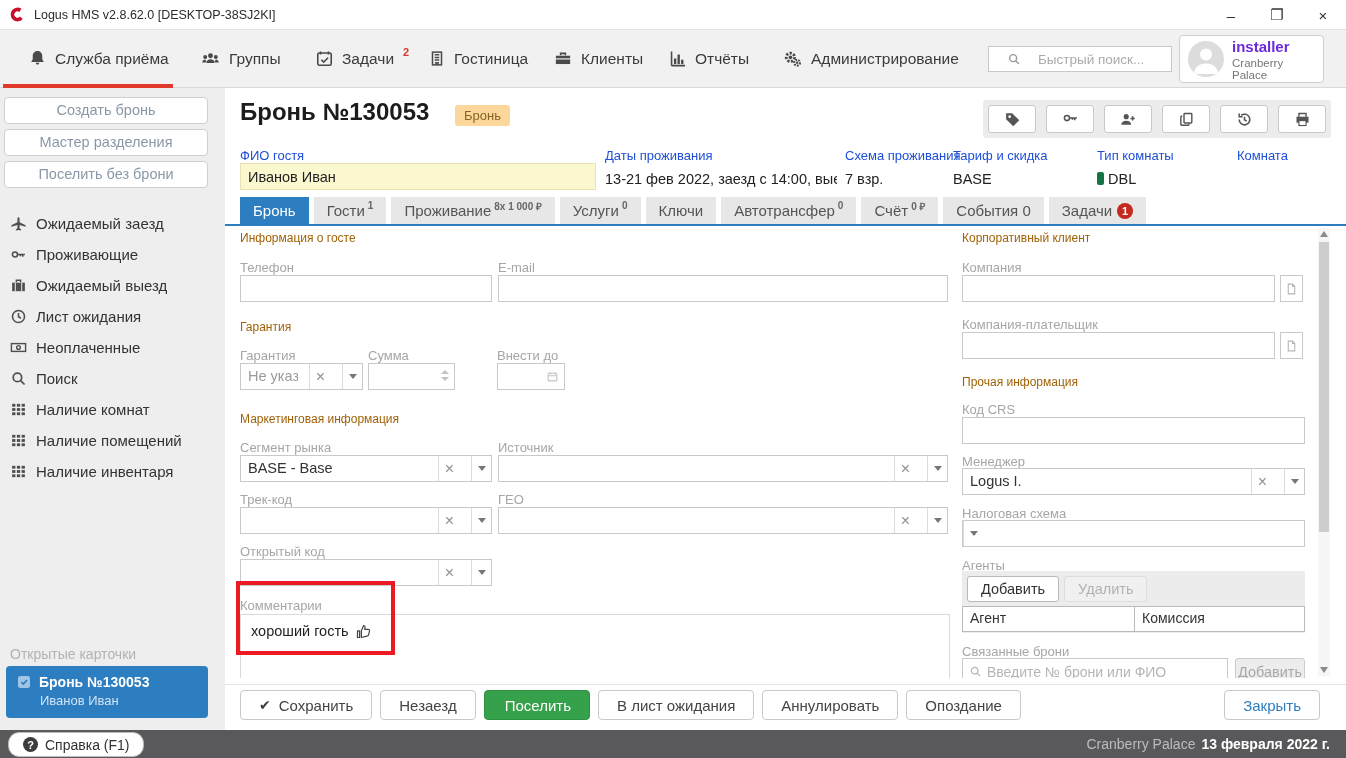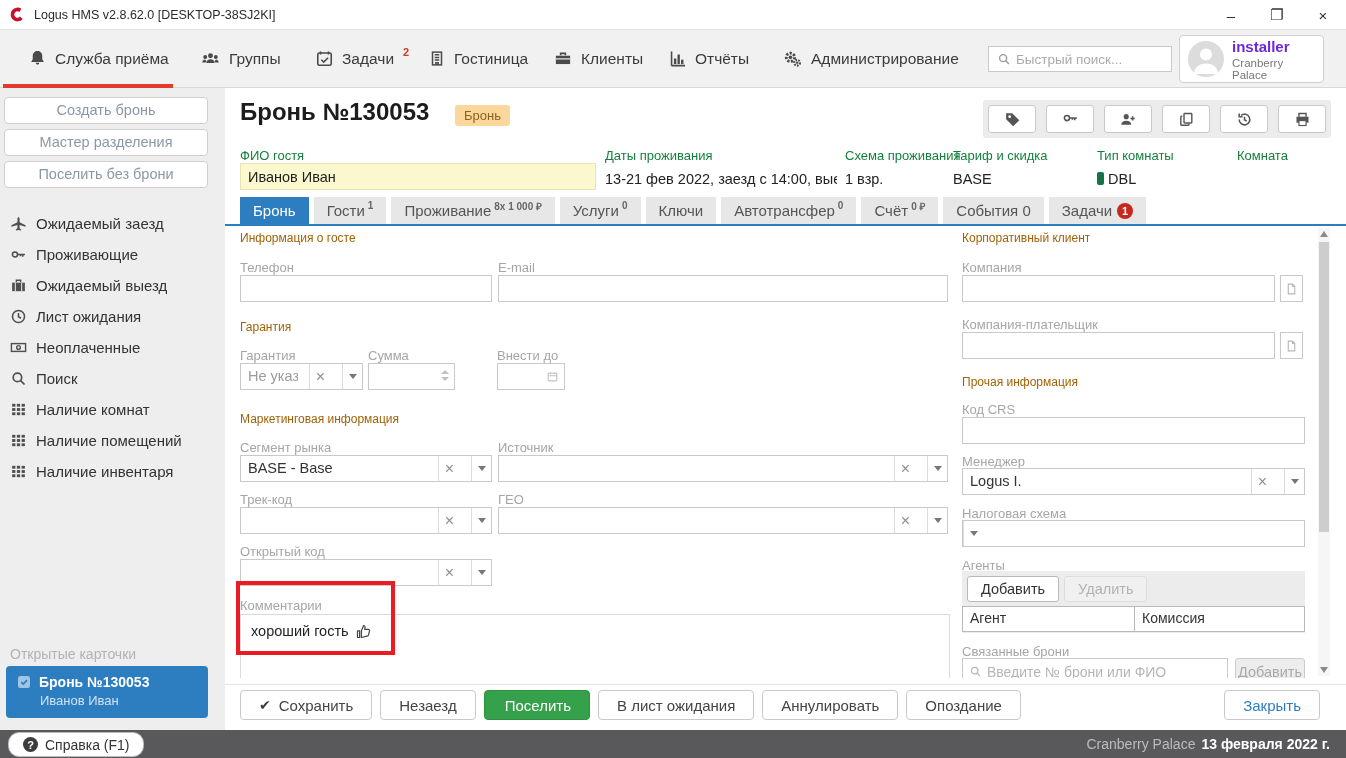--- a/index.html
+++ b/index.html
@@ -22,21 +22,21 @@
   
   .navbar { position:absolute; left:0; top:30px; right:0; height:58px; background:#f1f1f1;
             border-bottom:1px solid #d8d8d8; }
   .nav-item { position:absolute; top:0; height:57px; display:flex; align-items:center; gap:8px;
               font-size:15.5px; color:#3b3b3b; white-space:nowrap; }
   .nav-item .ic { color:#4a4a4a; }
   .nav-item.active::after { content:""; position:absolute; left:-25px; right:-4px; bottom:-1px;
               height:4px; background:#e23b2e; }
   .nav-sup { font-size:11px; font-weight:bold; color:#cf3a2b; vertical-align:top; position:relative; top:-7px; margin-left:1px; }
   .quick-search { position:absolute; left:988px; top:16px; width:184px; height:26px; background:#fff;
-              border:1px solid #c9c9c9; display:flex; align-items:center; padding:0 8px; gap:5px; }
+              border:1px solid #c9c9c9; display:flex; align-items:center; padding:0 18px; gap:17px; }
   .quick-search input { border:0; outline:none; flex:1; font-size:13.5px; color:#333;
               font-family:"Liberation Sans",sans-serif; background:transparent; }
   .quick-search input::placeholder { color:#aaa; }
   .user-panel { position:absolute; right:22px; top:5px; width:145px; height:48px; background:#fff;
               border:1px solid #cfcfcf; border-radius:4px; display:flex; align-items:center; gap:8px; padding:0 8px; }
   .avatar { width:36px; height:36px; border-radius:50%; background:#dcdcdc; overflow:hidden; flex:0 0 36px; }
   .user-name { font-size:15px; font-weight:bold; color:#6d28d9; }
   .user-prop { font-size:11.5px; color:#777; margin-top:2px; }
 
   
@@ -60,21 +60,21 @@
   .page-title { position:absolute; left:15px; top:10px; font-size:24px; font-weight:bold; color:#1c1c1c; }
   .status-badge { position:absolute; left:230px; top:17px; background:#fcd79c; color:#8a6320;
               font-size:13px; padding:3px 9px; border-radius:3px; }
   .toolbar { position:absolute; left:758px; top:12px; width:348px; height:38px; background:#ececec;
               border-radius:3px; display:flex; gap:10px; padding:5px; }
   .tool-btn { width:48px; height:28px; background:#fff; border:1px solid #c9c9c9; border-radius:3px;
               display:flex; align-items:center; justify-content:center; color:#555; }
 
   
   .infobar { position:absolute; left:0; top:52px; right:0; height:57px; }
-  .if-label { position:absolute; top:8px; font-size:13px; color:#15803d; white-space:nowrap;text-align:right; }
+  .if-label { position:absolute; top:8px; font-size:13px; color:#1d4ed8; white-space:nowrap;text-align:right; }
   .if-value { position:absolute; top:31px; font-size:14.5px; color:#222; white-space:nowrap; }
   .guest-input { position:absolute; left:15px; top:23px; width:356px; height:27px; background:#fbf7cf;
               border:1px solid #e9e3b4; font-size:14.5px; color:#222; padding:0 7px;
               font-family:"Liberation Sans",sans-serif; outline:none; }
   .room-tag { display:inline-block; width:7px; height:13px; background:#157347; border-radius:2px;
               margin-right:4px; vertical-align:-1px; }
 
   
   .tabs { position:absolute; left:15px; top:109px; height:27px; display:flex; gap:5px; }
   .tab { height:27px; padding:0 13px; background:#e7e7e7; color:#555; font-size:15px;
@@ -454,21 +454,21 @@
         </span>
     </div>
   </div>
 
   <div class="infobar">
     <span class="if-label" style="left:15px">ФИО гостя</span>
     <input class="guest-input" value="Иванов Иван" style="">
     <span class="if-label" style="left:380px">Даты проживания</span>
     <span class="if-value" style="left:380px;max-width:232px;overflow:hidden">13-21 фев 2022, заезд с 14:00, выез...</span>
     <span class="if-label" style="left:620px">Схема проживания</span>
-    <span class="if-value" style="left:620px">1 взр.</span>
+    <span class="if-value" style="left:620px">7 взр.</span>
     <span class="if-label" style="left:728px">Тариф и скидка</span>
     <span class="if-value" style="left:728px">BASE</span>
     <span class="if-label" style="left:872px">Тип комнаты</span>
     <span class="if-value" style="left:872px"><span class="room-tag"></span><span>DBL</span></span>
     <span class="if-label" style="left:1012px">Комната</span>
   </div>
 
   <div class="tabs">
     <div class="tab active">
         <span>Бронь</span>

